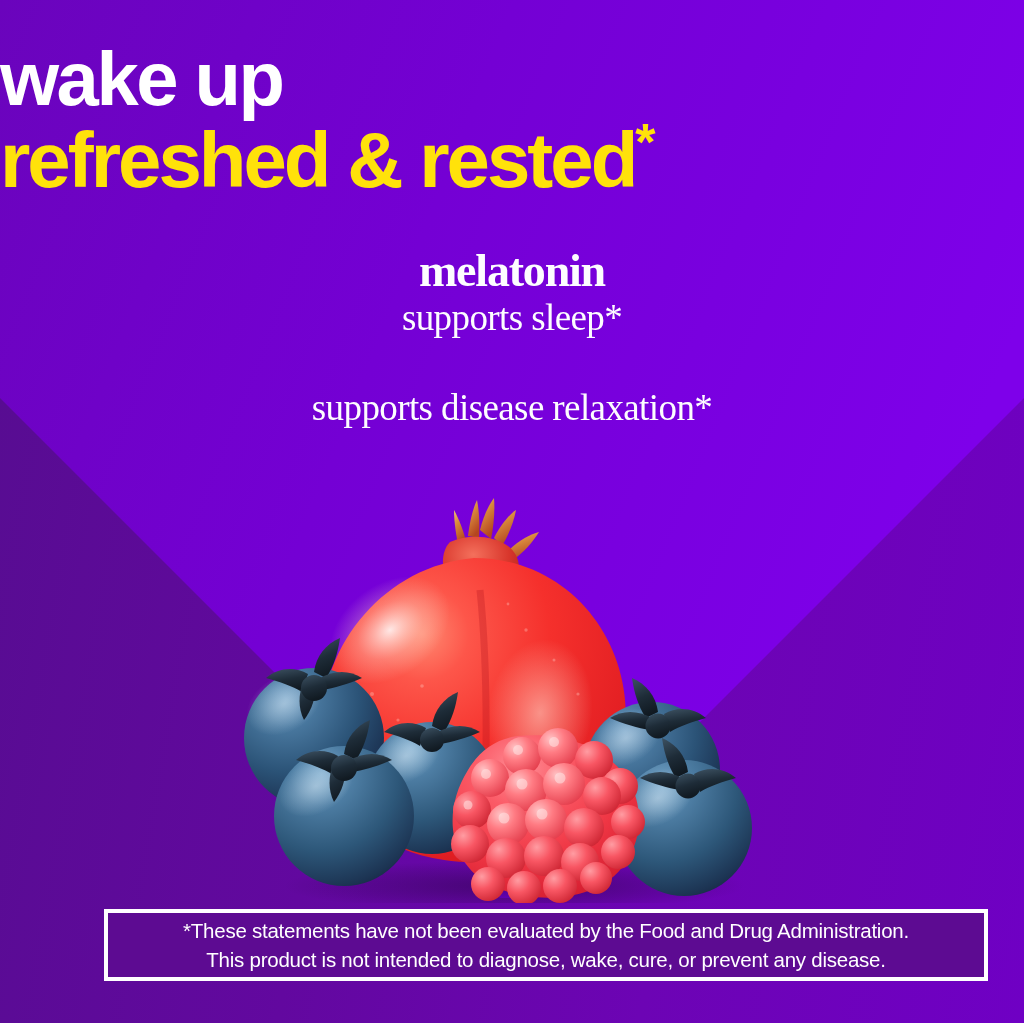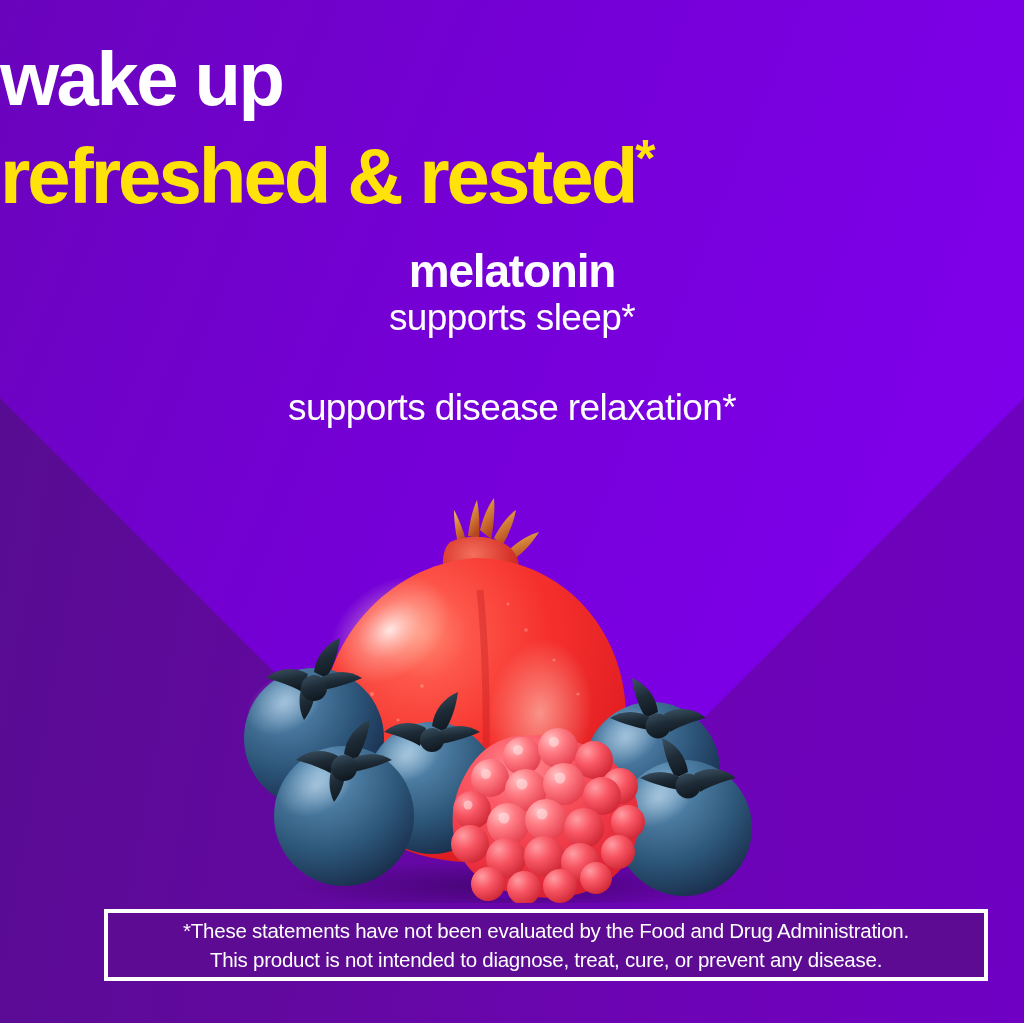--- a/index.html
+++ b/index.html
@@ -34,35 +34,36 @@
   }
   .hl-1 {
     margin-top:44px;
     font-size:76px;
     font-weight:bold;
     letter-spacing:-2.5px;
     color:#ffffff;
     line-height:0.92;
   }
   .hl-2 {
-    margin-top:20px;
+    margin-top:4px;
     font-size:78px;
     font-weight:bold;
     letter-spacing:-3px;
     color:#ffe20a;
     line-height:0.95;
     white-space:nowrap;
   }
   .hl-2 .star { font-size:52px; vertical-align:super; letter-spacing:0; }
 
   
   .benefits {
     position:absolute; left:0; width:1024px;
     text-align:center; z-index:6;
     color:#fdfdff;
+    font-family:Liberation Serif, serif;
   }
   #benefit-melatonin { top:248px; }
   #benefit-magnesium { top:385px; }
   .b-title {
     font-size:46px;
     font-weight:bold;
     letter-spacing:-1.2px;
     line-height:1.02;
   }
   .b-sub {
@@ -363,16 +364,16 @@
             <circle cx="264" cy="276" r="5"></circle>
               <circle cx="246" cy="307" r="4.5"></circle>
           </g>
         </g>
       </g>
     </svg>
   </div>
 
   <div id="disclaimer-box">
     <div class="disc-line">*These statements have not been evaluated by the Food and Drug Administration.</div>
-    <div class="disc-line">This product is not intended to diagnose, treat, cure, or prevent any disease.</div>
+    <div class="disc-line">This product is not intended to diagnose, wake, cure, or prevent any disease.</div>
   </div>
 
 </div>
 
 </body></html>

